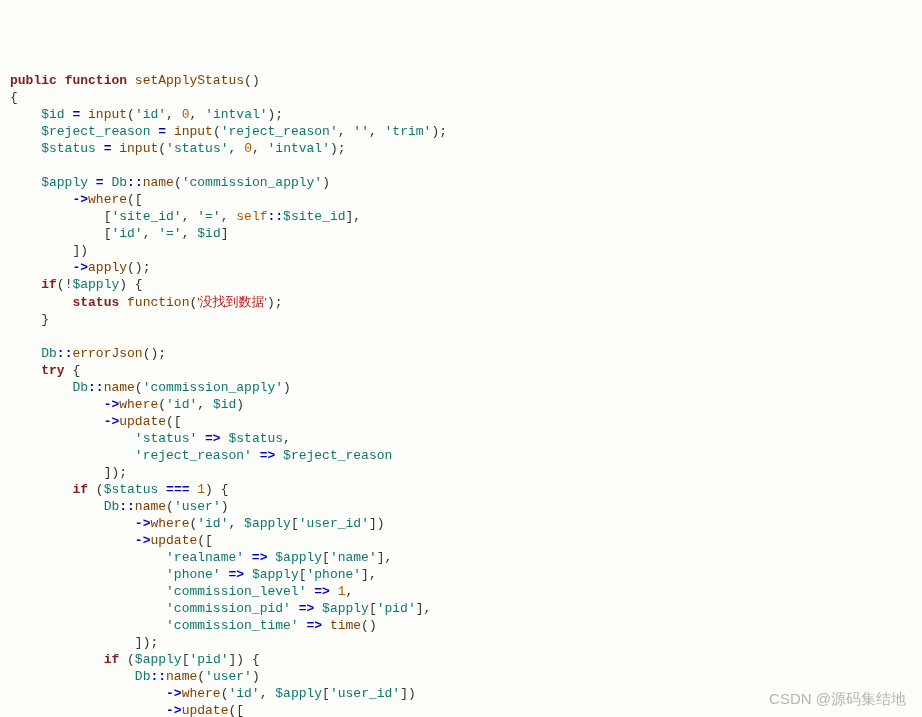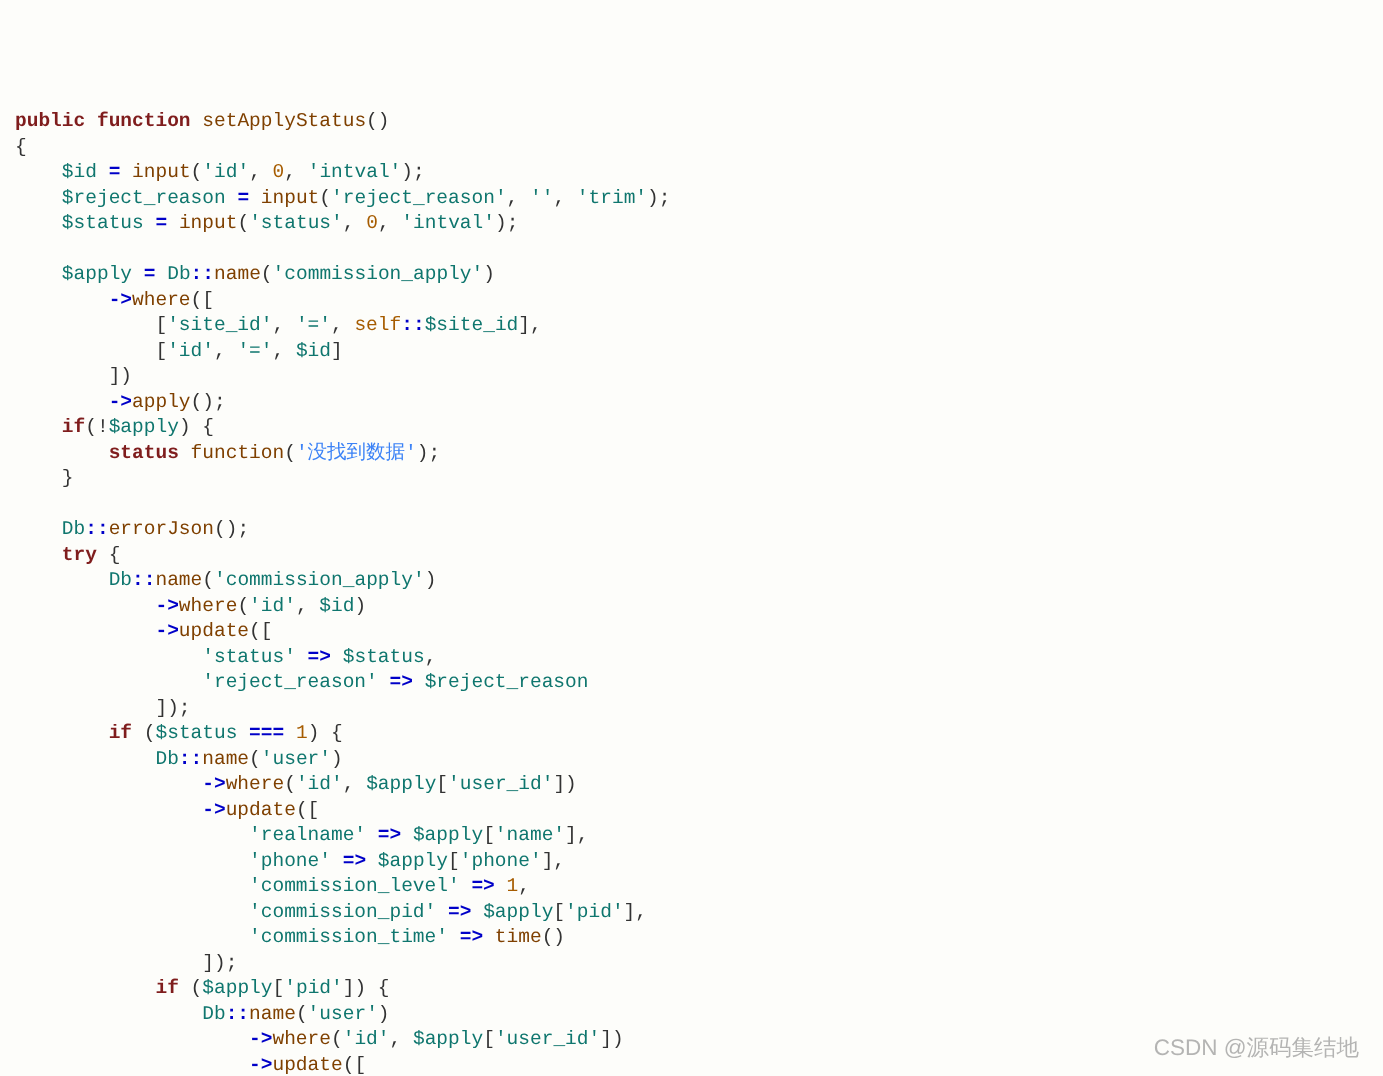--- a/index.html
+++ b/index.html
@@ -13,21 +13,21 @@
     white-space: pre;
     overflow-x: auto;
   }
   .kw   { color: #7f1d1d; font-weight: bold; }   
   .fn   { color: #7f4000; font-weight: normal; }   
   .op   { color: #0000c8; font-weight: bold; }   
   .nm   { color: #a65c00; }                       
   .str  { color: #0f766e; }                       
   .var  { color: #0f766e; }
   .pun  { color: #333; }
-  .cn   { color: #3b82f6; }                       
+  .cn   { color: #b91c1c; font-family: Liberation Serif, serif; }                       
   .watermark {
     position: fixed;
     right: 16px;
     bottom: 10px;
     color: rgba(120,120,120,.55);
     font-family: Arial, sans-serif;
     font-size: 15px;
     white-space: nowrap;
     pointer-events: none;
   }

